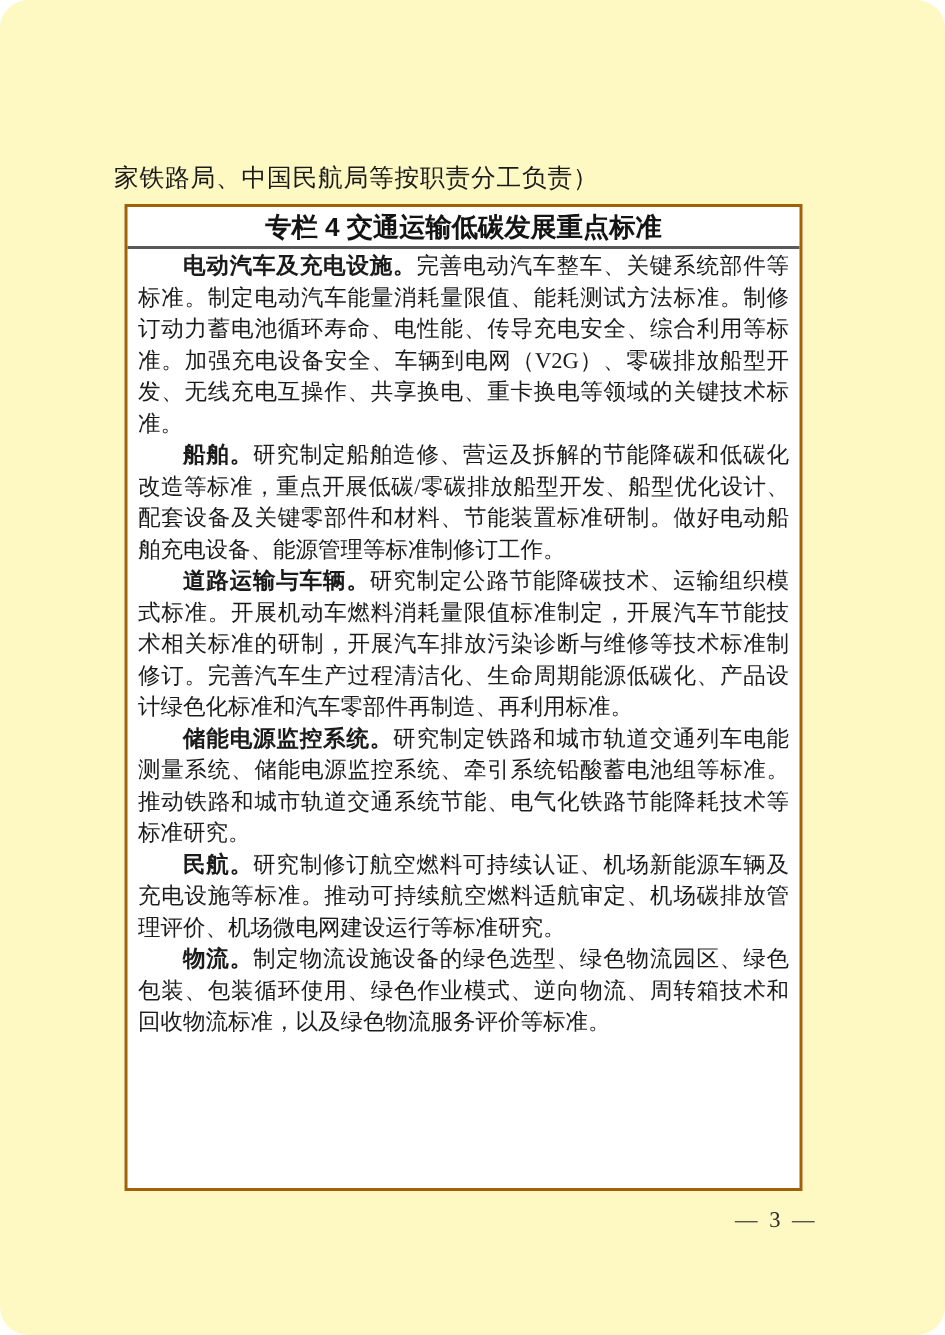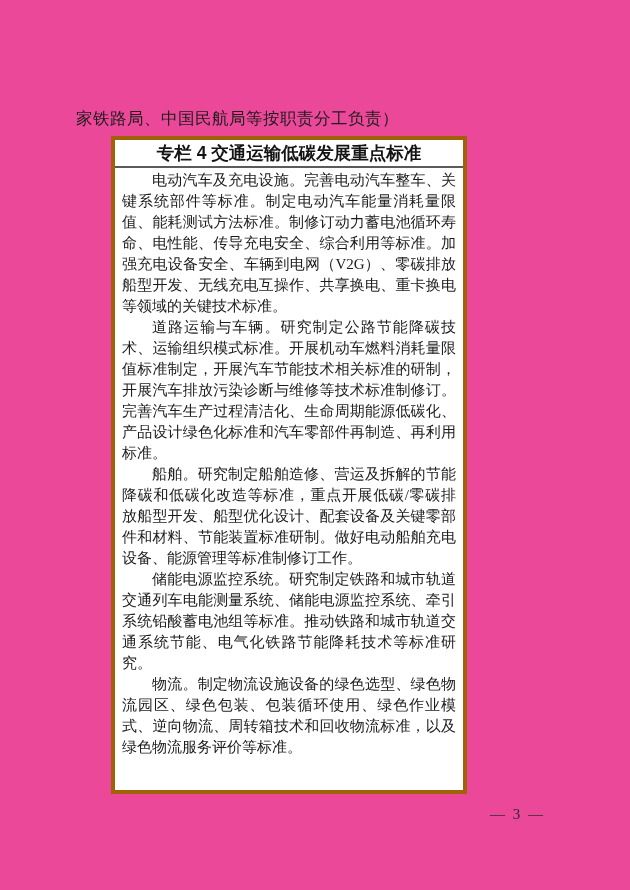--- a/index.html
+++ b/index.html
@@ -1,39 +1,40 @@
 <!DOCTYPE html>
 <html lang="zh"><head>
 <meta charset="utf-8">
 <style>
   html, body { margin: 0; padding: 0; background: #ffffff; }
   .page {
     position: relative;
     width: 630px;
     height: 890px;
-    background: #ec4899;
+    background: #fef9c3;
     font-family: "Liberation Serif", "DejaVu Serif", serif;
     color: #1b1b1b;
     overflow: hidden;
+    border-radius: 19px;
   }
   .top-line {
     position: absolute;
     left: 76px;
     top: 108px;
     font-size: 16.5px;
     letter-spacing: 0.5px;
     white-space: nowrap;
   }
   .column-box {
     position: absolute;
-    left: 111px;
+    left: 83px;
     top: 136px;
-    width: 356px;
+    width: 452px;
     min-height: 658px;
-    border: 4px solid #a16207;
+    border: 2px solid #a16207;
     box-sizing: border-box;
     background: #ffffff;
   }
   .box-title {
     font-family: "Liberation Sans", "DejaVu Sans", sans-serif;
     font-weight: bold;
     font-size: 17.5px;
     line-height: 22px;
     text-align: center;
     padding: 2px 0 2px;
@@ -44,21 +45,21 @@
     padding: 2px 7px 4px;
   }
   .box-body p {
     margin: 0;
     font-size: 15px;
     line-height: 21px;
     text-align: justify;
     text-indent: 2em;
     word-break: break-all;
   }
-  .box-body .lead { font-weight: normal; }
+  .box-body .lead { font-weight: bold; }
   .page-number {
     position: absolute;
     top: 806px;
     right: 85px;
     font-size: 15px;
     letter-spacing: 2px;
     color: #2a2a2a;
     white-space: nowrap;
   }
 </style>
@@ -67,22 +68,23 @@
 
 <div class="page">
 
   <div class="top-line">家铁路局、中国民航局等按职责分工负责）</div>
 
   <div class="column-box">
     <div class="box-title">专栏 4 交通运输低碳发展重点标准</div>
 
     <div class="box-body">
       <p><span class="lead">电动汽车及充电设施。</span><span>完善电动汽车整车、关键系统部件等标准。制定电动汽车能量消耗量限值、能耗测试方法标准。制修订动力蓄电池循环寿命、电性能、传导充电安全、综合利用等标准。加强充电设备安全、车辆到电网（V2G）、零碳排放船型开发、无线充电互操作、共享换电、重卡换电等领域的关键技术标准。</span></p>
+      <p><span class="lead">船舶。</span><span>研究制定船舶造修、营运及拆解的节能降碳和低碳化改造等标准，重点开展低碳/零碳排放船型开发、船型优化设计、配套设备及关键零部件和材料、节能装置标准研制。做好电动船舶充电设备、能源管理等标准制修订工作。</span></p>
       <p><span class="lead">道路运输与车辆。</span><span>研究制定公路节能降碳技术、运输组织模式标准。开展机动车燃料消耗量限值标准制定，开展汽车节能技术相关标准的研制，开展汽车排放污染诊断与维修等技术标准制修订。完善汽车生产过程清洁化、生命周期能源低碳化、产品设计绿色化标准和汽车零部件再制造、再利用标准。</span></p>
-      <p><span class="lead">船舶。</span><span>研究制定船舶造修、营运及拆解的节能降碳和低碳化改造等标准，重点开展低碳/零碳排放船型开发、船型优化设计、配套设备及关键零部件和材料、节能装置标准研制。做好电动船舶充电设备、能源管理等标准制修订工作。</span></p>
       <p><span class="lead">储能电源监控系统。</span><span>研究制定铁路和城市轨道交通列车电能测量系统、储能电源监控系统、牵引系统铅酸蓄电池组等标准。推动铁路和城市轨道交通系统节能、电气化铁路节能降耗技术等标准研究。</span></p>
+      <p><span class="lead">民航。</span><span>研究制修订航空燃料可持续认证、机场新能源车辆及充电设施等标准。推动可持续航空燃料适航审定、机场碳排放管理评价、机场微电网建设运行等标准研究。</span></p>
       <p><span class="lead">物流。</span><span>制定物流设施设备的绿色选型、绿色物流园区、绿色包装、包装循环使用、绿色作业模式、逆向物流、周转箱技术和回收物流标准，以及绿色物流服务评价等标准。</span></p>
     </div>
   </div>
 
   <div class="page-number">— 3 —</div>
 
 </div>
 
 </body></html>

